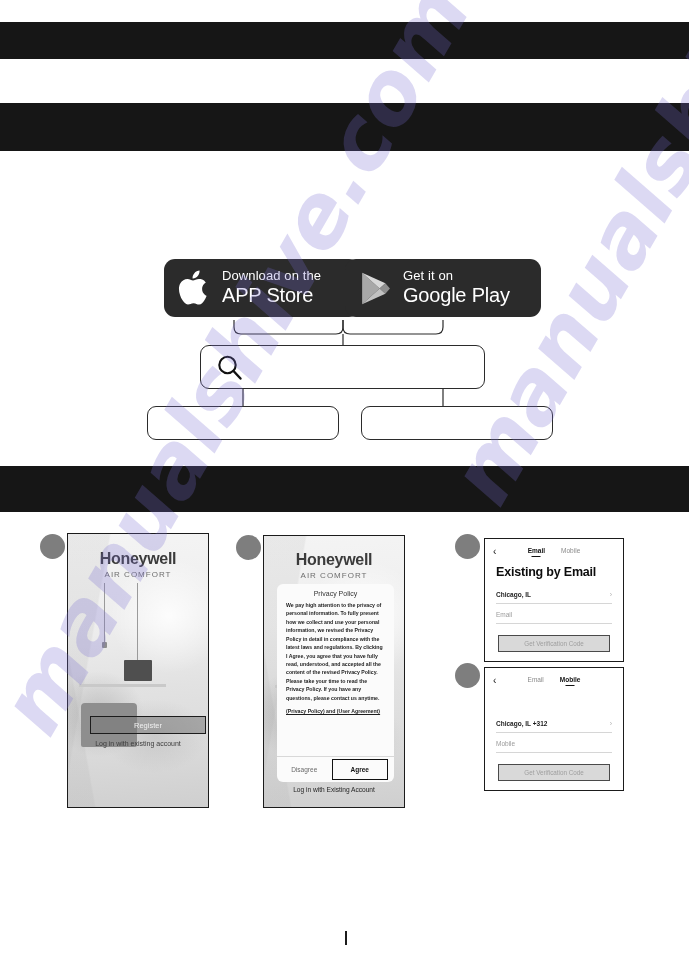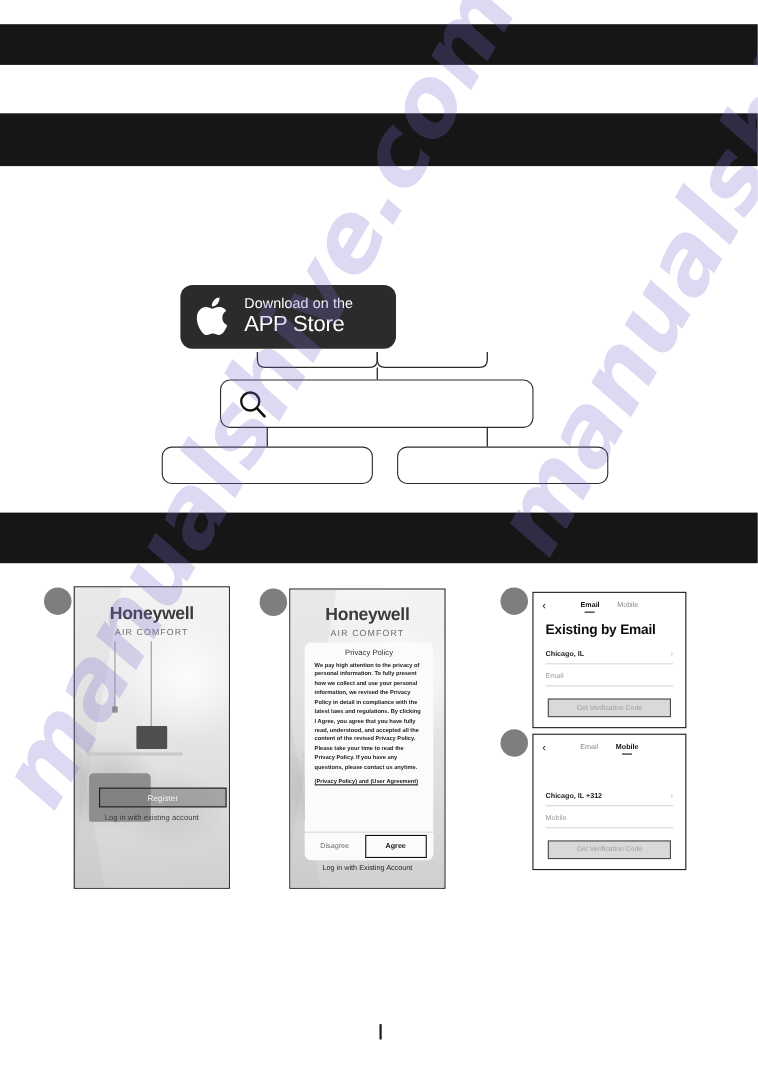--- a/index.html
+++ b/index.html
@@ -237,20 +237,32 @@
   <div class="badge" id="badge-apple">
     <svg class="apple-glyph" viewBox="0 0 24 28">
       <path fill="#ffffff" d="M17.6 14.7c0-3.2 2.6-4.7 2.7-4.8-1.5-2.2-3.8-2.5-4.6-2.5-2-.2-3.8 1.1-4.8 1.1s-2.5-1.1-4.1-1.1c-2.1 0-4.1 1.2-5.2 3.1-2.2 3.8-.6 9.5 1.6 12.6 1.1 1.5 2.3 3.2 4 3.1 1.6-.06 2.2-1 4.1-1s2.4 1 4.1 1c1.7 0 2.8-1.5 3.8-3 1.2-1.7 1.7-3.4 1.7-3.5-.04-.02-3.3-1.3-3.3-5zM14.4 5.2c.9-1.1 1.5-2.6 1.3-4.1-1.3.05-2.9.86-3.8 1.95-.8.96-1.5 2.5-1.3 3.97 1.45.11 2.9-.73 3.8-1.82z"></path>
     </svg>
     <span class="badge-text">
       <span class="badge-small">Download on the</span>
       <span class="badge-big">APP Store</span>
     </span>
   </div>
 
+  <div class="badge" id="badge-google">
+    <svg class="play-glyph" viewBox="0 0 30 34">
+      <path fill="#a8a8a8" d="M2 1.6 19 17 2 32.4z"></path>
+      <path fill="#d8d8d8" d="M2 1.6 19 17l5.6-5.1z"></path>
+      <path fill="#8f8f8f" d="M19 17l5.6 5.1L29 17l-4.4-5.1z"></path>
+      <path fill="#c2c2c2" d="M2 32.4 19 17l5.6 5.1z"></path>
+    </svg>
+    <span class="badge-text">
+      <span class="badge-small">Get it on</span>
+      <span class="badge-big">Google Play</span>
+    </span>
+  </div>
 
   <svg class="flow">
     <path d="M234 320 L234 327 Q234 334 241 334 L336 334 Q343 334 343 327 L343 320" fill="none" stroke="#2b2b2b" stroke-width="1.2"></path>
     <path d="M343 320 L343 327 Q343 334 350 334 L436 334 Q443 334 443 327 L443 320" fill="none" stroke="#2b2b2b" stroke-width="1.2"></path>
     <path d="M343 334 L343 345" fill="none" stroke="#2b2b2b" stroke-width="1.2"></path>
     <path d="M243 389 L243 406" fill="none" stroke="#2b2b2b" stroke-width="1.2"></path>
     <path d="M443 389 L443 406" fill="none" stroke="#2b2b2b" stroke-width="1.2"></path>
   </svg>
 
   <div class="flowbox" id="search-box">

